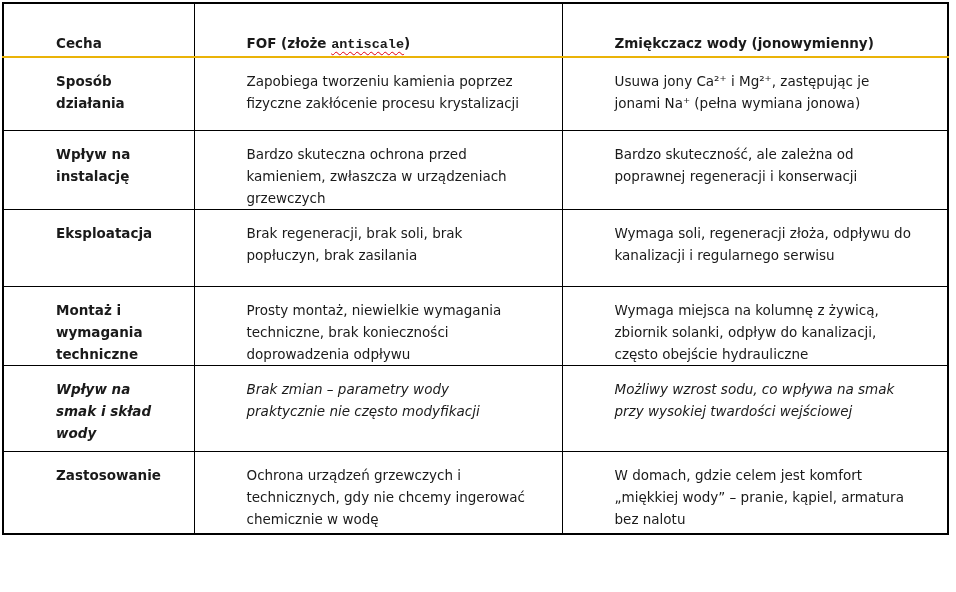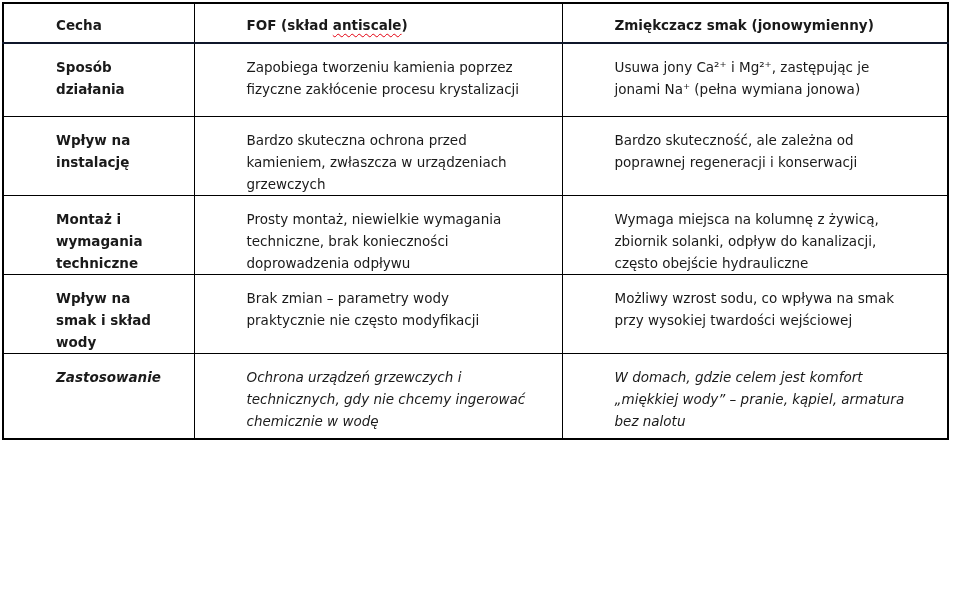--- a/index.html
+++ b/index.html
@@ -30,82 +30,90 @@
     border: 1px solid #000000;
     vertical-align: top;
     text-align: left;
     padding: 12px 8px 0 52px;
     color: #1a1a1a;
     font-size: 13.5px;
     line-height: 22px;
     overflow: hidden;
   }
   table.cmp thead th {
-    border-bottom: 2px solid #0f172a;
-    padding-top: 10px;
+    border-bottom: 2px solid #eab308;
+    padding-top: 28px;
     font-weight: bold;
   }
   table.cmp td.feat { font-weight: bold; }
   thead tr { height: 40px; }
   tbody tr:nth-child(1) { height: 73px; padding-left: 36px; }
   tbody tr:nth-child(2) { height: 70px; }
   tbody tr:nth-child(3) { height: 77px; }
   tbody tr:nth-child(4) { height: 74px; }
   tbody tr:nth-child(5) { height: 86px; font-style: italic; }
   tbody tr:nth-child(6) { height: 83px; }
   tbody tr:nth-child(7) { height: 85px; margin-top: 24px; }
   .cell-text { white-space: pre-line; }
   .misspell {
     text-decoration-line: underline;
     text-decoration-style: wavy;
     text-decoration-color: #e3000f;
     text-decoration-thickness: 1px;
     text-underline-offset: 3px;
+    font-family: Liberation Mono, monospace;
   }
 </style>
 </head>
 <body>
 
 <div class="table-wrap">
   <table class="cmp">
     <colgroup>
       <col class="c1">
         <col class="c2">
         <col class="c3">
     </colgroup>
     <thead>
       <tr>
         <th>
           <span class="cell-text">Cecha</span>
         </th>
         <th>
-          <span class="cell-text"><span>FOF (skład </span><span class="misspell">antiscale</span><span>)</span></span>
+          <span class="cell-text"><span>FOF (złoże </span><span class="misspell">antiscale</span><span>)</span></span>
         </th>
         <th>
-          <span class="cell-text">Zmiękczacz smak (jonowymienny)</span>
+          <span class="cell-text">Zmiękczacz wody (jonowymienny)</span>
         </th>
       </tr>
     </thead>
     <tbody>
       <tr>
         <td class="feat"><span class="cell-text">Sposób
 działania</span></td>
         <td><span class="cell-text">Zapobiega tworzeniu kamienia poprzez
 fizyczne zakłócenie procesu krystalizacji</span></td>
         <td><span class="cell-text">Usuwa jony Ca²⁺ i Mg²⁺, zastępując je
 jonami Na⁺ (pełna wymiana jonowa)</span></td>
       </tr>
       <tr>
         <td class="feat"><span class="cell-text">Wpływ na
 instalację</span></td>
         <td><span class="cell-text">Bardzo skuteczna ochrona przed
 kamieniem, zwłaszcza w urządzeniach
 grzewczych</span></td>
         <td><span class="cell-text">Bardzo skuteczność, ale zależna od
 poprawnej regeneracji i konserwacji</span></td>
+      </tr>
+      <tr>
+        <td class="feat"><span class="cell-text">Eksploatacja</span></td>
+        <td><span class="cell-text">Brak regeneracji, brak soli, brak
+popłuczyn, brak zasilania</span></td>
+        <td><span class="cell-text">Wymaga soli, regeneracji złoża, odpływu do
+kanalizacji i regularnego serwisu</span></td>
       </tr>
       <tr>
         <td class="feat"><span class="cell-text">Montaż i
 wymagania
 techniczne</span></td>
         <td><span class="cell-text">Prosty montaż, niewielkie wymagania
 techniczne, brak konieczności
 doprowadzenia odpływu</span></td>
         <td><span class="cell-text">Wymaga miejsca na kolumnę z żywicą,
 zbiornik solanki, odpływ do kanalizacji,

